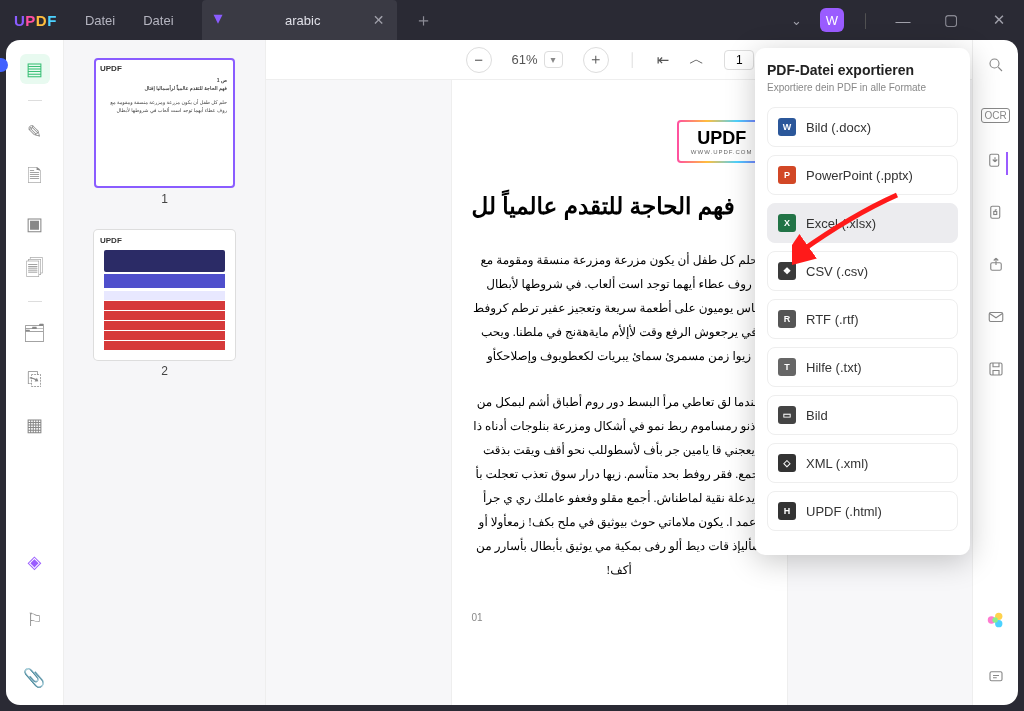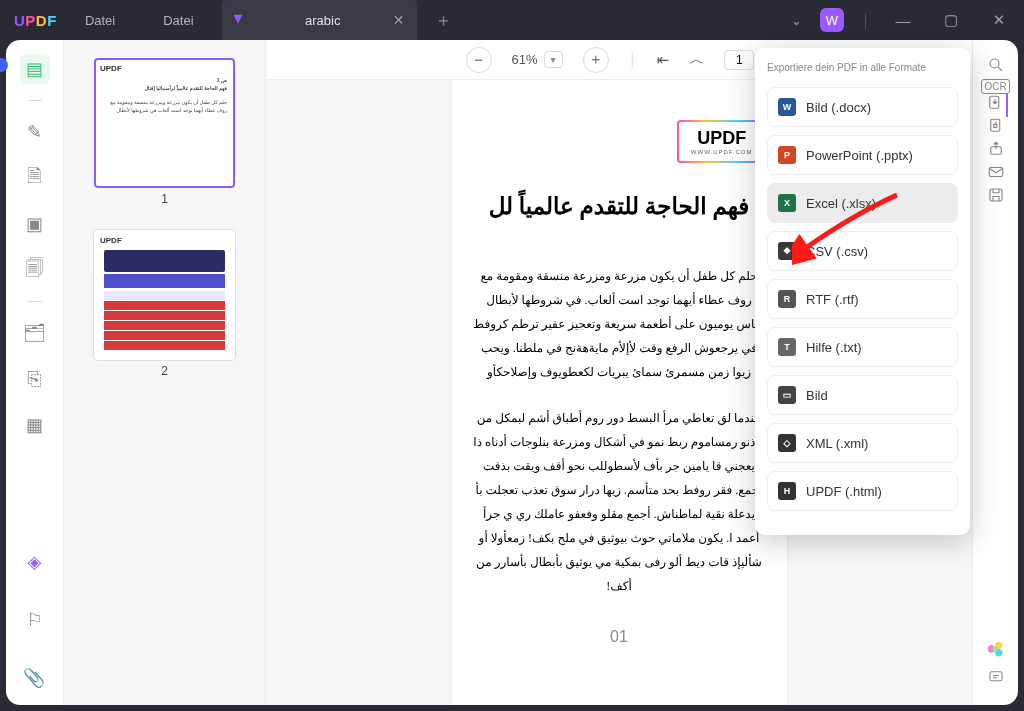--- a/index.html
+++ b/index.html
@@ -3,21 +3,21 @@
 <meta charset="utf-8">
 <style>
   * { margin:0; padding:0; box-sizing:border-box; font-family: -apple-system, "Segoe UI", sans-serif; }
   body { width:1024px; height:711px; background:#2a2a34; overflow:hidden; position:relative; }
 
   
   .titlebar { height:40px; background:#2a2a34; display:flex; align-items:center; color:#b5b5c0; font-size:13px; }
   .logo-u { font-weight:700; font-size:15px; margin-left:14px; letter-spacing:.5px;}
   .logo-u span:nth-child(1){color:#8a5cff;} .logo-u span:nth-child(2){color:#ff4fa1;}
   .logo-u span:nth-child(3){color:#ffbe3d;} .logo-u span:nth-child(4){color:#4cd2ff;}
-  .menu { margin-left:28px; display:flex; gap:48px; }
+  .menu { margin-left:28px; display:flex; gap:28px; }
   .menu span { cursor:pointer; }
   .tab { margin-left:28px; height:40px; background:#3a3a44; display:flex; align-items:center;
          padding:0 12px; width:195px; border-radius:4px 4px 0 0; position:relative; color:#e0e0e8;}
   .tab .dot { color:#8a5cff; margin-right:10px; font-size:18px; position:relative; top:-2px;}
   .tab .name { flex:1; text-align:center; font-size:13px;}
   .tab .close { color:#a0a0aa; font-size:14px; }
   .newtab { margin-left:18px; color:#8c8c96; font-size:18px; cursor:pointer;}
   .tbar-r { margin-left:auto; display:flex; align-items:center; gap:18px; padding-right:10px;}
   .tbar-r .chev { color:#a0a0aa;}
   .avatar { width:24px; height:24px; border-radius:6px; background:#9a5cff; color:#fff;
@@ -63,29 +63,29 @@
   .toolbar .pg input { width:30px; border:1px solid #ddd; border-radius:4px; text-align:center;
                        font-size:12px; padding:2px;}
   .page { flex:1; overflow:auto; padding:0 14px;}
   .sheet { background:#fff; margin:0 auto; width:335px; min-height:640px; box-shadow:0 0 0 1px #eee;
            padding:40px 20px 8px; direction:rtl;}
   .brand { direction:ltr; display:inline-block; background:linear-gradient(90deg,#ff4fa1,#ffbe3d,#4cd2ff,#8a5cff);
            padding:2px; border-radius:4px; margin-bottom:30px;}
   .brand-in { background:#fff; padding:6px 12px; font-weight:800; font-size:18px; border-radius:2px;
               text-align:center;}
   .brand-in small { display:block; font-size:6px; font-weight:400; letter-spacing:1px; color:#666;}
-  .sheet h1 { font-family:Liberation Serif, serif; font-size:23px; text-align:center;
-              font-weight:700; margin-bottom:44px;}
+  .sheet h1 { font-family:Liberation Sans, sans-serif; font-size:23px; text-align:left;
+              font-weight:700; margin-bottom:28px;}
   .sheet p { font-family:"Times New Roman",serif; font-size:12px; line-height:2;
              text-align:center; margin-bottom:22px;}
-  .pgnum { text-align:center; font-size:16px; color:#888; margin-top:30px; direction:ltr;}
+  .pgnum { text-align:left; font-size:10px; color:#888; margin-top:30px; direction:ltr;}
 
   
   .rtool { width:46px; border-left:1px solid #eee; display:flex; flex-direction:column;
-           align-items:center; padding-top:16px; gap:0;}
+           align-items:center; padding-top:16px; gap:29px;}
   .rtool .ic { color:#888; font-size:17px; cursor:pointer;}
   .rtool .ic svg { width:18px; height:18px; stroke:#888; fill:none; stroke-width:1.5;}
   .rtool .spacer { flex:1; }
   .rtool .ai { width:22px; height:22px; margin-bottom:8px;}
 
   
   .export { position:absolute; top:48px; right:54px; width:215px; background:#fff;
             border-radius:10px; box-shadow:0 6px 30px rgba(0,0,0,.22); padding:14px 12px 16px; z-index:50;}
   .export h3 { font-size:14px; font-weight:600; margin-bottom:4px; color:#222;}
   .export .sub { font-size:10px; color:#888; margin-bottom:14px;}
@@ -264,20 +264,21 @@
       <svg viewBox="0 0 24 24">
           <rect x="4" y="5" width="16" height="12" rx="2"></rect>
           <line x1="8" y1="10" x2="16" y2="10"></line>
           <line x1="8" y1="13" x2="13" y2="13"></line>
         </svg>
     </div>
   </div>
 </div>
 
 <div class="export">
+  <h3>PDF-Datei exportieren</h3>
   <div class="sub">Exportiere dein PDF in alle Formate</div>
   <div id="export-list">
       <div class="opt">
         <span class="fi docx">W</span>
         <span>Bild (.docx)</span>
       </div>
       <div class="opt">
         <span class="fi pptx">P</span>
         <span>PowerPoint (.pptx)</span>
       </div>

